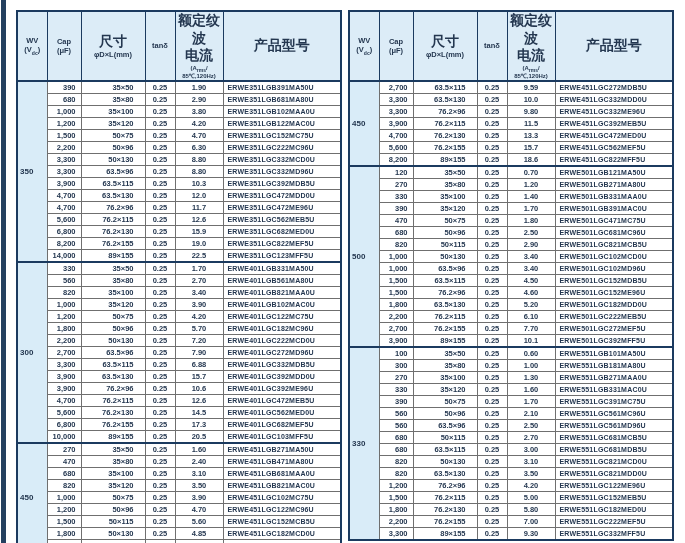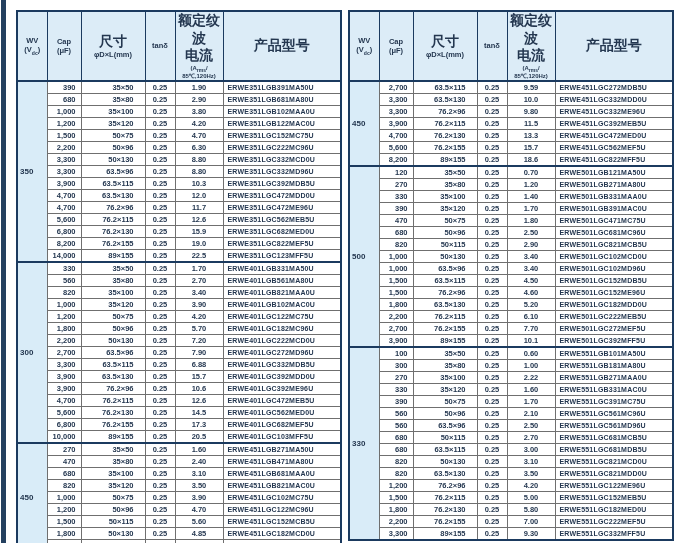--- a/index.html
+++ b/index.html
@@ -558,21 +558,21 @@
         <td class="cap">300</td>
         <td class="size">35×80</td>
         <td class="tan">0.25</td>
         <td class="ripple">1.00</td>
         <td class="model">ERWE551LGB181MA80U</td>
       </tr>
       <tr>
         <td class="cap">270</td>
         <td class="size">35×100</td>
         <td class="tan">0.25</td>
-        <td class="ripple">2.22</td>
+        <td class="ripple">1.30</td>
         <td class="model">ERWE551LGB271MAA0U</td>
       </tr>
       <tr>
         <td class="cap">330</td>
         <td class="size">35×120</td>
         <td class="tan">0.25</td>
         <td class="ripple">1.60</td>
         <td class="model">ERWE551LGB331MAC0U</td>
       </tr>
       <tr>

